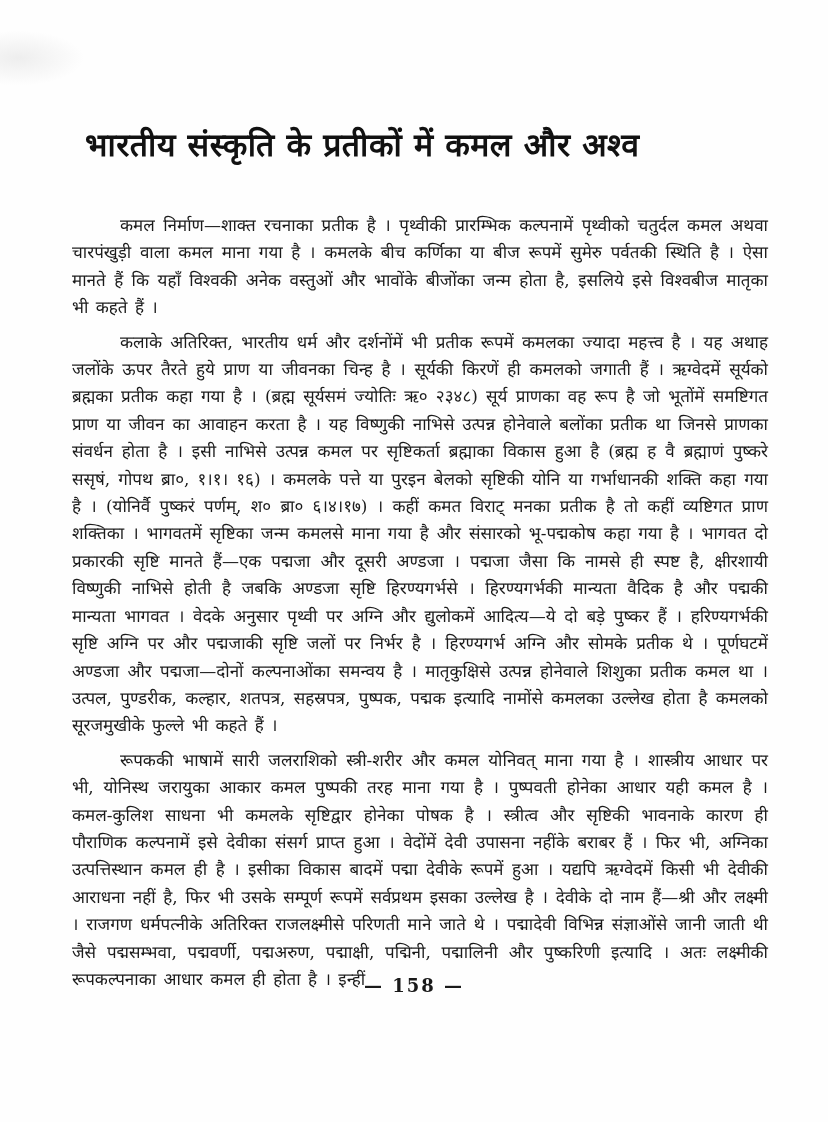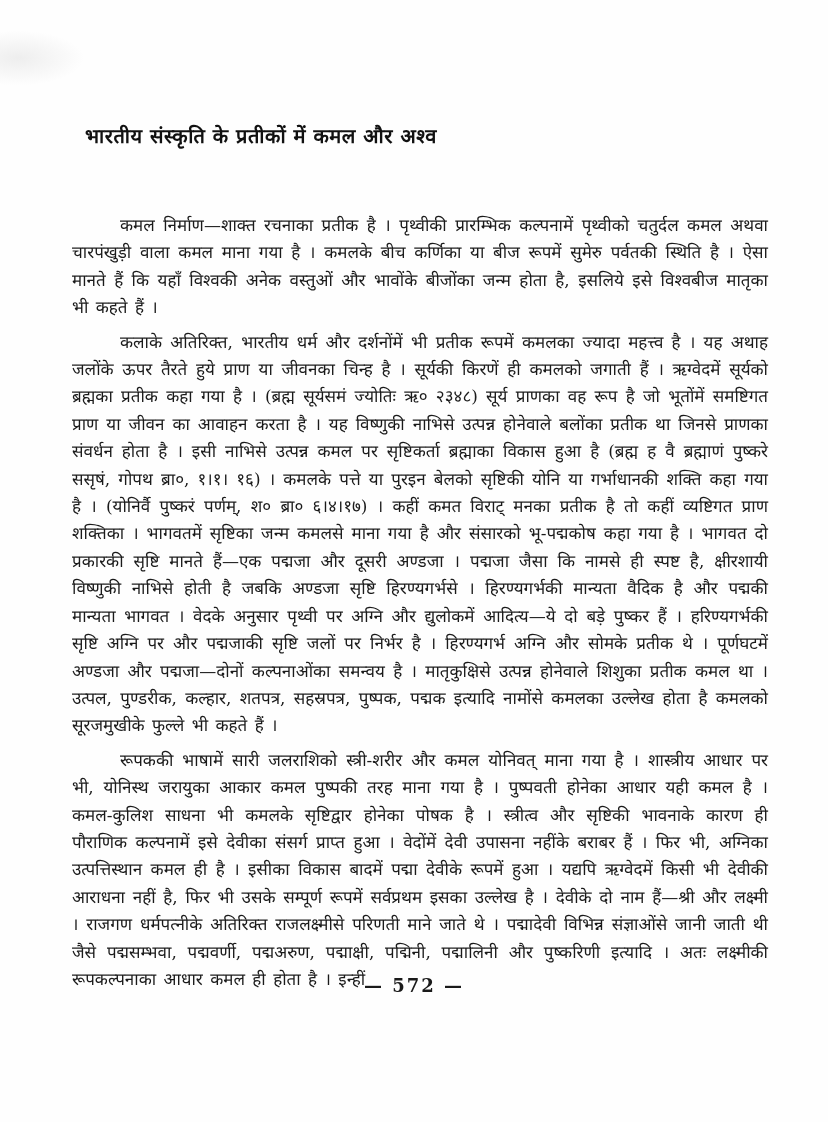--- a/index.html
+++ b/index.html
@@ -24,21 +24,21 @@
     width: 90px; height: 60px;
     background: radial-gradient(ellipse at 20% 50%, rgba(120,120,120,0.12), rgba(120,120,120,0) 65%);
     pointer-events: none;
   }
   .title {
     position: absolute;
     left: 85px;
     top: 122px;
     width: 660px;
     margin: 0;
-    font-size: 20px;
+    font-size: 32px;
     font-weight: 700;
     letter-spacing: 0.5px;
     color: #111;
   }
   .author {
     position: absolute;
     left: 60px;
     top: 178px;
     width: 678px;
     text-align: right;
@@ -98,21 +98,21 @@
 
   <h1 class="title">भारतीय संस्कृति के प्रतीकों में कमल और अश्व</h1>
 
 
   <div class="body-text">
     <p>कमल निर्माण—शाक्त रचनाका प्रतीक है ।  पृथ्वीकी प्रारम्भिक कल्पनामें पृथ्वीको चतुर्दल कमल अथवा चारपंखुड़ी वाला कमल माना गया है ।  कमलके बीच कर्णिका या बीज रूपमें सुमेरु पर्वतकी स्थिति है ।  ऐसा मानते हैं कि यहाँ विश्वकी अनेक वस्तुओं और भावोंके बीजोंका जन्म होता है, इसलिये इसे विश्वबीज मातृका भी कहते हैं ।</p>
     <p>कलाके अतिरिक्त, भारतीय धर्म और दर्शनोंमें भी प्रतीक रूपमें कमलका ज्यादा महत्त्व है ।  यह अथाह जलोंके ऊपर तैरते हुये प्राण या जीवनका चिन्ह है ।  सूर्यकी किरणें ही कमलको जगाती हैं ।  ऋग्वेदमें सूर्यको ब्रह्मका प्रतीक कहा गया है ।  (ब्रह्म सूर्यसमं ज्योतिः ऋ० २३४८) सूर्य प्राणका वह रूप है जो भूतोंमें समष्टिगत प्राण या जीवन का आवाहन करता है ।  यह विष्णुकी नाभिसे उत्पन्न होनेवाले बलोंका प्रतीक था जिनसे प्राणका संवर्धन होता है ।  इसी नाभिसे उत्पन्न कमल पर सृष्टिकर्ता ब्रह्माका विकास हुआ है (ब्रह्म ह वै ब्रह्माणं पुष्करे ससृषं, गोपथ ब्रा०, १।१। १६) ।  कमलके पत्ते या पुरइन बेलको सृष्टिकी योनि या गर्भाधानकी शक्ति कहा गया है ।  (योनिर्वै पुष्करं पर्णम्, श० ब्रा० ६।४।१७) ।  कहीं कमत विराट् मनका प्रतीक है तो कहीं व्यष्टिगत प्राण शक्तिका ।  भागवतमें सृष्टिका जन्म कमलसे माना गया है और संसारको भू-पद्मकोष कहा गया है ।  भागवत दो प्रकारकी सृष्टि मानते हैं—एक पद्मजा और दूसरी अण्डजा ।  पद्मजा जैसा कि नामसे ही स्पष्ट है, क्षीरशायी विष्णुकी नाभिसे होती है  जबकि अण्डजा सृष्टि हिरण्यगर्भसे ।  हिरण्यगर्भकी मान्यता वैदिक है और पद्मकी मान्यता भागवत ।  वेदके अनुसार पृथ्वी पर अग्नि और द्युलोकमें आदित्य—ये दो बड़े पुष्कर हैं ।  हरिण्यगर्भकी सृष्टि अग्नि पर और पद्मजाकी सृष्टि जलों पर निर्भर है ।  हिरण्यगर्भ अग्नि और सोमके प्रतीक थे ।  पूर्णघटमें अण्डजा और पद्मजा—दोनों कल्पनाओंका समन्वय है ।  मातृकुक्षिसे उत्पन्न होनेवाले शिशुका प्रतीक कमल था ।  उत्पल, पुण्डरीक, कल्हार, शतपत्र, सहस्रपत्र, पुष्पक, पद्मक इत्यादि नामोंसे कमलका उल्लेख होता है कमलको सूरजमुखीके फुल्ले भी कहते हैं ।</p>
     <p>रूपककी भाषामें सारी जलराशिको स्त्री-शरीर और कमल योनिवत् माना गया है ।  शास्त्रीय आधार पर भी, योनिस्थ जरायुका आकार कमल पुष्पकी तरह माना गया है ।  पुष्पवती होनेका आधार यही कमल है ।  कमल-कुलिश साधना भी कमलके सृष्टिद्वार होनेका पोषक है ।  स्त्रीत्व और सृष्टिकी भावनाके कारण ही पौराणिक कल्पनामें इसे देवीका संसर्ग प्राप्त हुआ ।  वेदोंमें देवी उपासना नहींके बराबर हैं ।  फिर भी, अग्निका उत्पत्तिस्थान कमल ही है ।  इसीका विकास बादमें पद्मा देवीके रूपमें हुआ ।  यद्यपि ऋग्वेदमें किसी भी देवीकी आराधना नहीं है, फिर भी उसके सम्पूर्ण रूपमें सर्वप्रथम इसका उल्लेख है ।  देवीके दो नाम हैं—श्री और लक्ष्मी ।  राजगण धर्मपत्नीके अतिरिक्त राजलक्ष्मीसे परिणती माने जाते थे ।  पद्मादेवी विभिन्न संज्ञाओंसे जानी जाती थी जैसे पद्मसम्भवा, पद्मवर्णी, पद्मअरुण, पद्माक्षी, पद्मिनी, पद्मालिनी और पुष्करिणी इत्यादि ।  अतः लक्ष्मीकी रूपकल्पनाका आधार कमल ही होता है ।  इन्हीं</p>
   </div>
 
-  <div class="page-number">— 572 —</div>
+  <div class="page-number">— 158 —</div>
 
   <div class="scan-footer">
     <span class="f-left">Jain Education International</span>
     <span class="f-center">For Private &amp; Personal Use Only</span>
     <span class="f-right">www.jainelibrary.org</span>
   </div>
 
 </div>
 
 </body></html>

